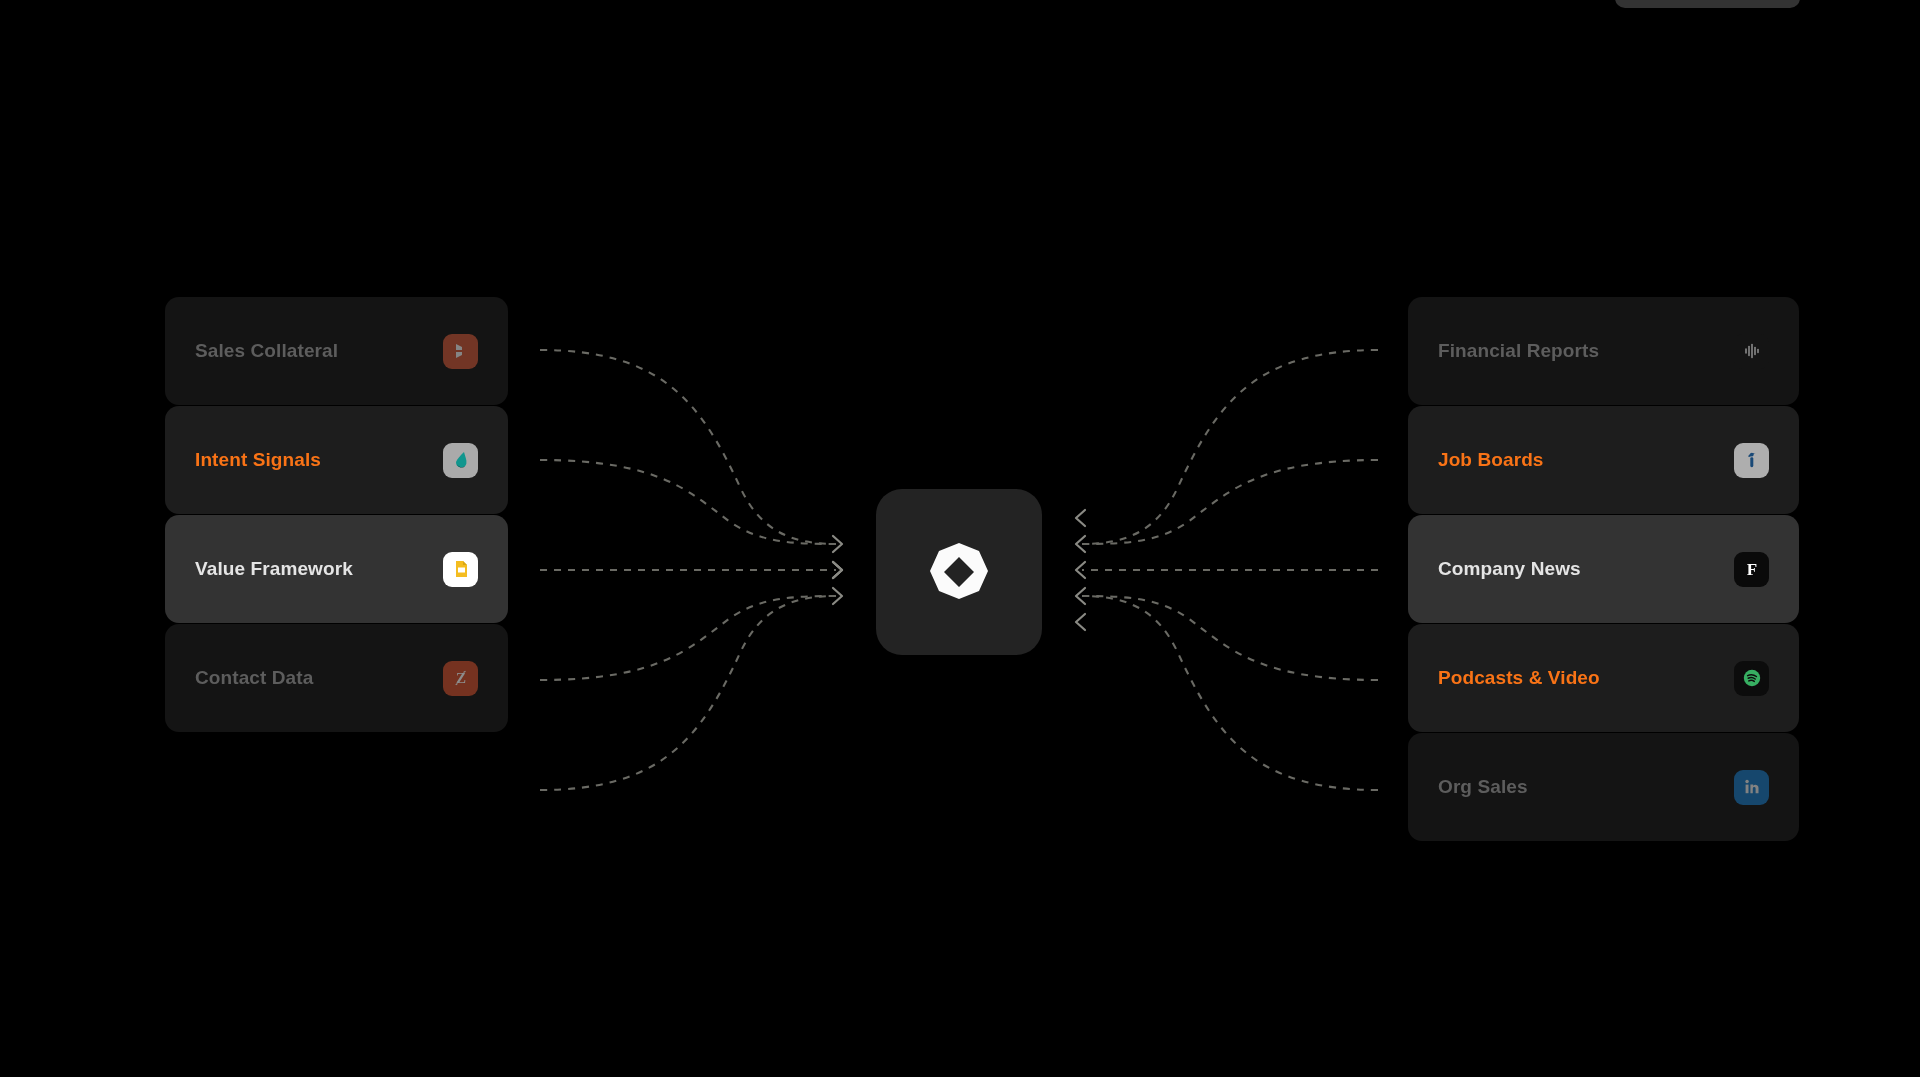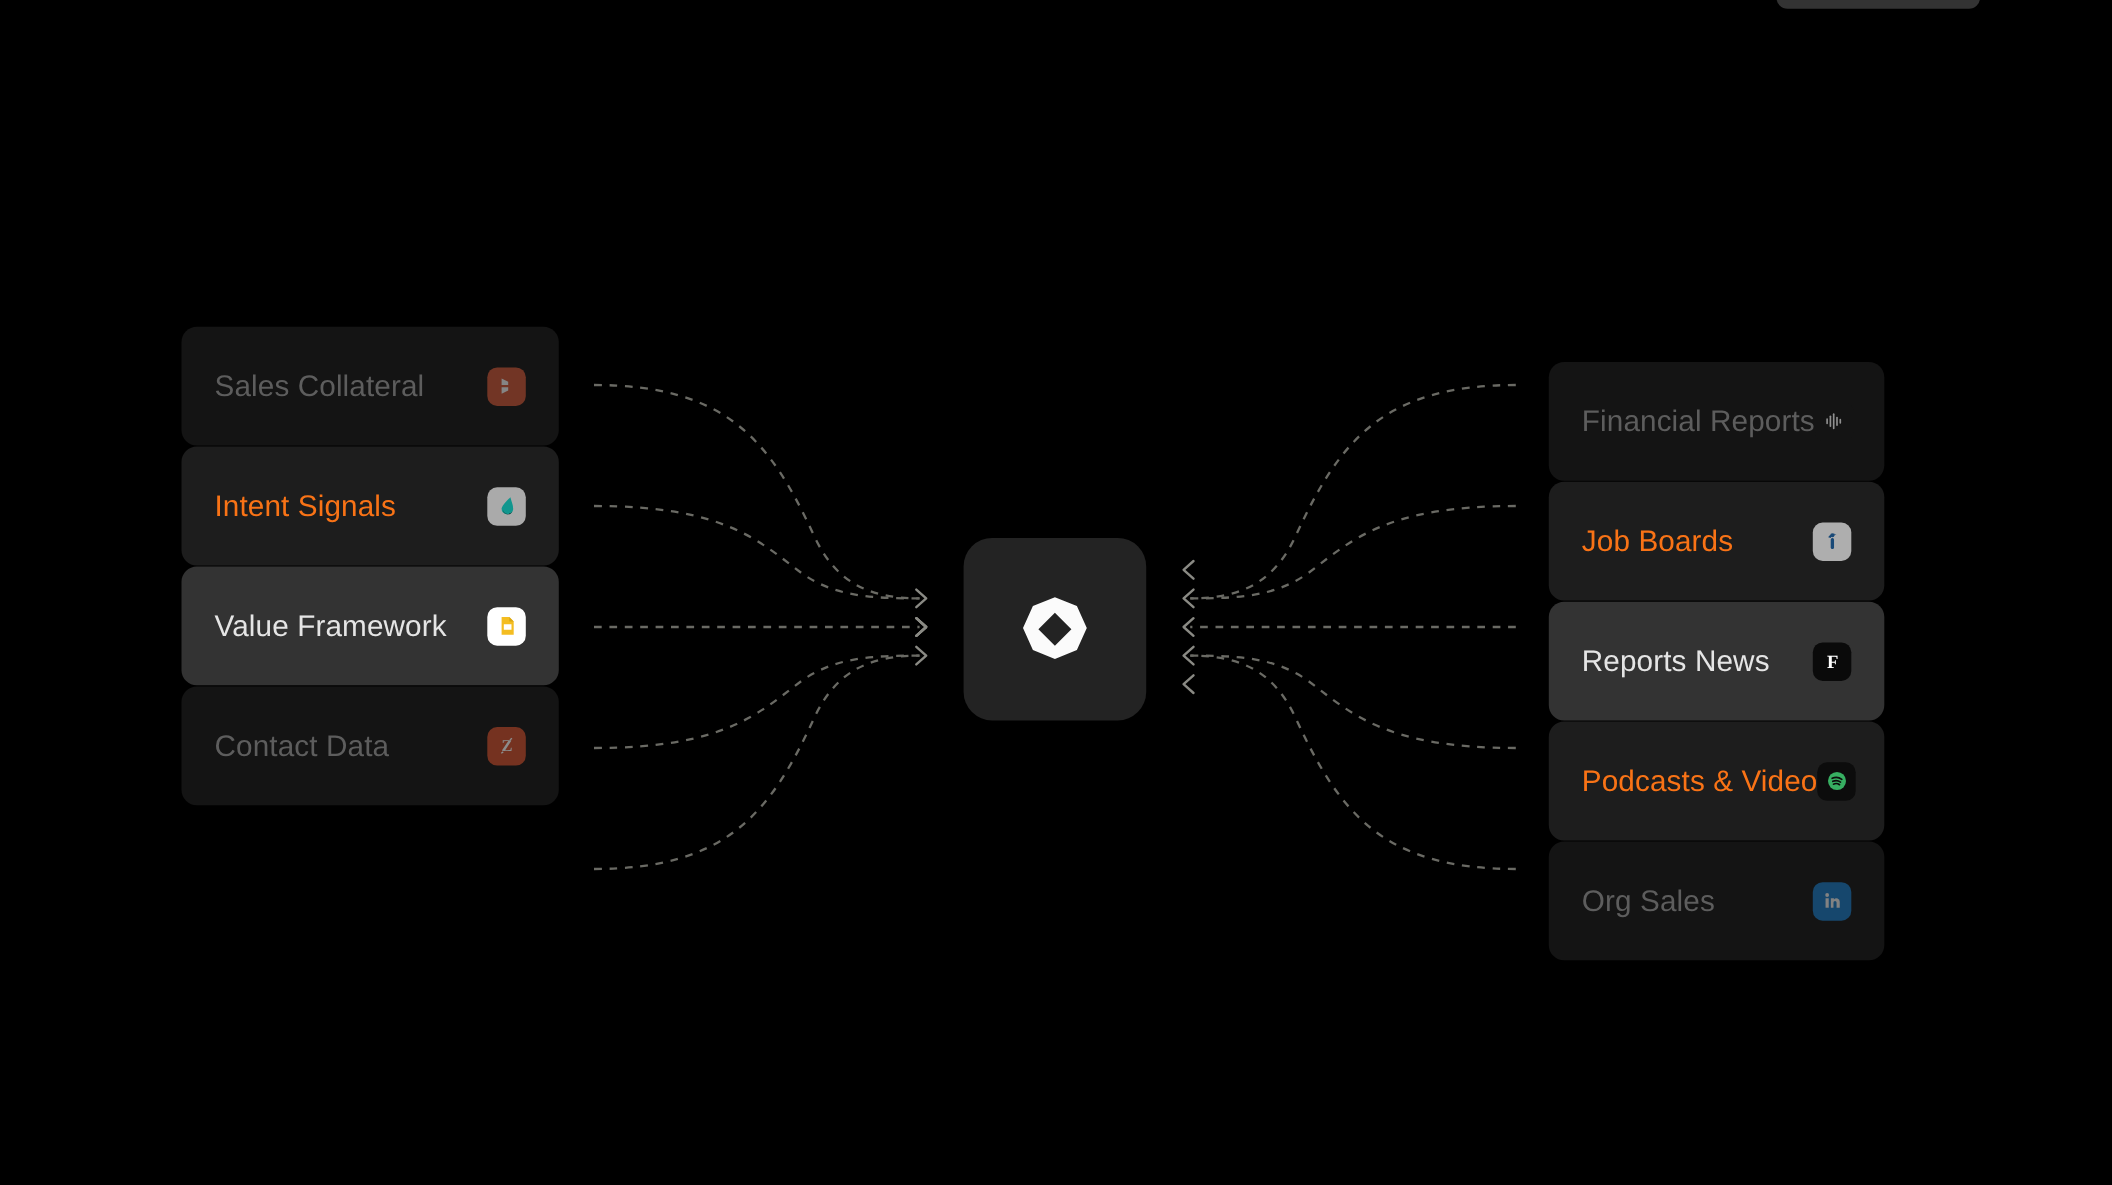--- a/index.html
+++ b/index.html
@@ -14,37 +14,38 @@
   
   .edge-card{
     position:absolute; top:-22px; right:120px;
     width:185px; height:30px;
     background:#333333; border-radius:10px;
   }
 
   
   .col{ position:absolute; display:flex; flex-direction:column; }
   .col-left { left:165px; top:297px;  width:343px; }
-  .col-right{ left:1408px; top:297px; width:305px;margin-top:32px; }
+  .col-right{ left:1408px; top:297px; width:391px; }
 
   .card{
     position:relative;
     height:108px;
     border-radius:14px;
     display:flex; align-items:center;
     padding:0 30px;
     margin-bottom:1px;
     background:#1b1b1b;
   }
   .card .label{
     flex:1;
-    font-size:27px;
+    font-size:19px;
     letter-spacing:.1px;
     color:#6e6e6e;
     white-space:nowrap;
+    font-weight:bold;
   }
   
   .card.t-dim    { background:#141414; }
   .card.t-dim    .label{ color:#5d5d5d; }
   .card.t-mid    { background:#1d1d1d; }
   .card.t-mid    .label{ color:#f97316; }
   .card.t-bright { background:#333333; }
   .card.t-bright .label{ color:#e5e5e5; }
   .card.t-dim    .appicon{ filter:brightness(.72); }
   .card.t-mid    .appicon{ filter:brightness(.92); }
@@ -181,21 +182,21 @@
       <span class="appicon" style="background:#bdbdbd">
         <svg width="22" height="22" viewBox="0 0 22 22">
           <path d="M7 7.5 c1.5 -3 5.5 -4 7.5 -2.6 c-2.4 -.3 -4.6 1.4 -5.3 3.2 Z" fill="#1b4f81"></path>
           <rect x="9.3" y="8.2" width="3" height="10" rx="1.4" fill="#1b4f81"></rect>
           <circle cx="10.8" cy="5.6" r="1.9" fill="#1b4f81"></circle>
         </svg>
       </span>
     </div>
 
     <div class="card t-bright">
-      <span class="label">Reports News</span>
+      <span class="label">Company News</span>
       <span class="appicon" style="background:#0a0a0a">
         <svg width="22" height="22" viewBox="0 0 22 22">
           <text x="11" y="17" font-family="'Liberation Serif',serif" font-size="17" font-weight="700" fill="#ffffff" text-anchor="middle">F</text>
         </svg>
       </span>
     </div>
 
     <div class="card t-mid">
       <span class="label">Podcasts &amp; Video</span>
       <span class="appicon" style="background:#0d0d0d">

